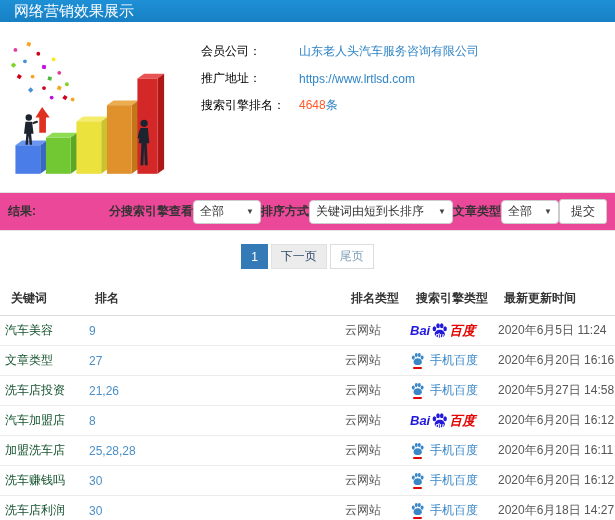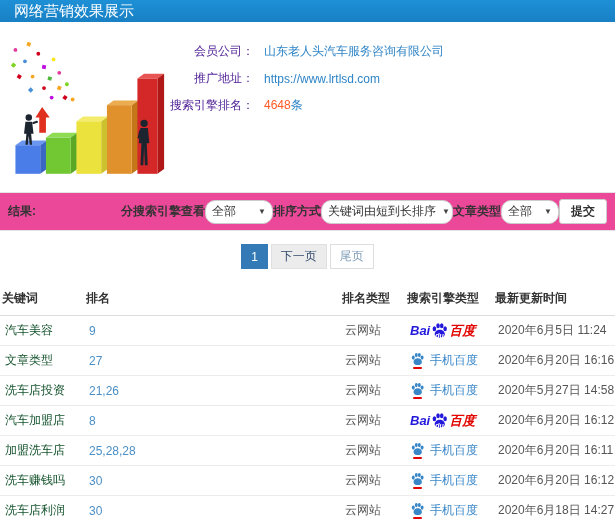--- a/index.html
+++ b/index.html
@@ -9,53 +9,53 @@
 
   
   .topbar { height:22px; background:linear-gradient(#1e90d6,#1880c4);
     color:#fff; font-size:15px; line-height:22px; padding-left:14px; }
 
   
   .info-section { display:flex; padding:10px 0 6px 0; height:170px; }
   .illustration { width:162px; height:154px; flex-shrink:0; margin-left:4px; }
   .info-list { flex:1; padding-top:6px; }
   .info-row { display:flex; align-items:center; height:27px; font-size:12px; }
-  .info-label { width:88px; text-align:right; color:#4c1d95; white-space:nowrap; flex-shrink:0; }
+  .info-label { width:88px; color:#000000; white-space:nowrap; flex-shrink:0;margin-left:35px; }
   .info-value { margin-left:10px; color:#555; }
   a.lnk { color:#2e84c6; text-decoration:none; cursor:pointer; }
   .hl-num { color:#ff5a26; font-weight:normal; font-style:normal; }
 
   
   .filterbar { height:39px; background:#ec4899; border-top:1px solid #e3e3e3;
     border-bottom:1px solid #e3e3e3; display:flex; align-items:center;
     padding:0 8px; font-size:12px; color:#333; }
   .filterbar .result-lb { font-weight:bold; }
   .filter-group { margin-left:auto; display:flex; align-items:center; }
   .filter-group .f-lb { font-weight:bold; white-space:nowrap; }
-  .sel { background:#fff; border:1px solid #ccc; border-radius:10px; height:24px;
+  .sel { background:#fff; border:1px solid #ccc; border-radius:4px; height:24px;
     display:flex; align-items:center; justify-content:space-between;
     padding:0 6px; cursor:pointer; white-space:nowrap; }
   .sel .caret { font-size:8px; color:#444; margin-left:6px; }
-  .sel-engine { width:68px; } .sel-sort { width:132px; } .sel-article { width:58px; }
+  .sel-engine { width:68px; } .sel-sort { width:144px; } .sel-article { width:58px; }
   .btn-submit { background:#fff; border:1px solid #ccc; border-radius:3px;
-    height:25px; padding:0 11px; font-size:12px; color:#333; cursor:pointer;font-weight:bold; }
+    height:25px; padding:0 11px; font-size:12px; color:#333; cursor:pointer; }
 
   
   .pager { display:flex; justify-content:center; align-items:center; gap:3px;
     padding:13px 0 12px 0; }
   .page-btn { min-width:26px; height:25px; display:flex; align-items:center;
     justify-content:center; font-size:12px; border:1px solid #ddd;
     padding:0 9px; cursor:pointer; background:#fff; color:#7f9db9; }
   .page-btn.active { background:#337ab7; border-color:#337ab7; color:#fff; }
   .page-btn.next { background:#ececec; color:#30496b; border-color:#e0e0e0; }
 
   
   table.rank-table { width:100%; border-collapse:collapse; table-layout:fixed; }
   .rank-table th { text-align:left; font-size:12px; color:#333; font-weight:bold;
-    padding:9px 5px 8px 2px; border-bottom:1px solid #dcdcdc; white-space:nowrap; }
+    padding:9px 5px 8px 11px; border-bottom:1px solid #dcdcdc; white-space:nowrap; }
   .rank-table td { font-size:12px; color:#555; padding:6px 5px;
     border-bottom:1px solid #ececec; white-space:nowrap; overflow:hidden; }
   .col-kw { width:84px; } .col-rank { width:256px; } .col-type { width:65px; }
   .col-engine { width:88px; } .col-time { width:auto; }
   td.kw { color:#14532d; }
   td.rank a { color:#4b8fc6; text-decoration:none; cursor:pointer; }
   .engine-cell { display:flex; align-items:center; height:17px; }
 
   
   .bd-logo { display:inline-flex; align-items:center; font-weight:bold;

